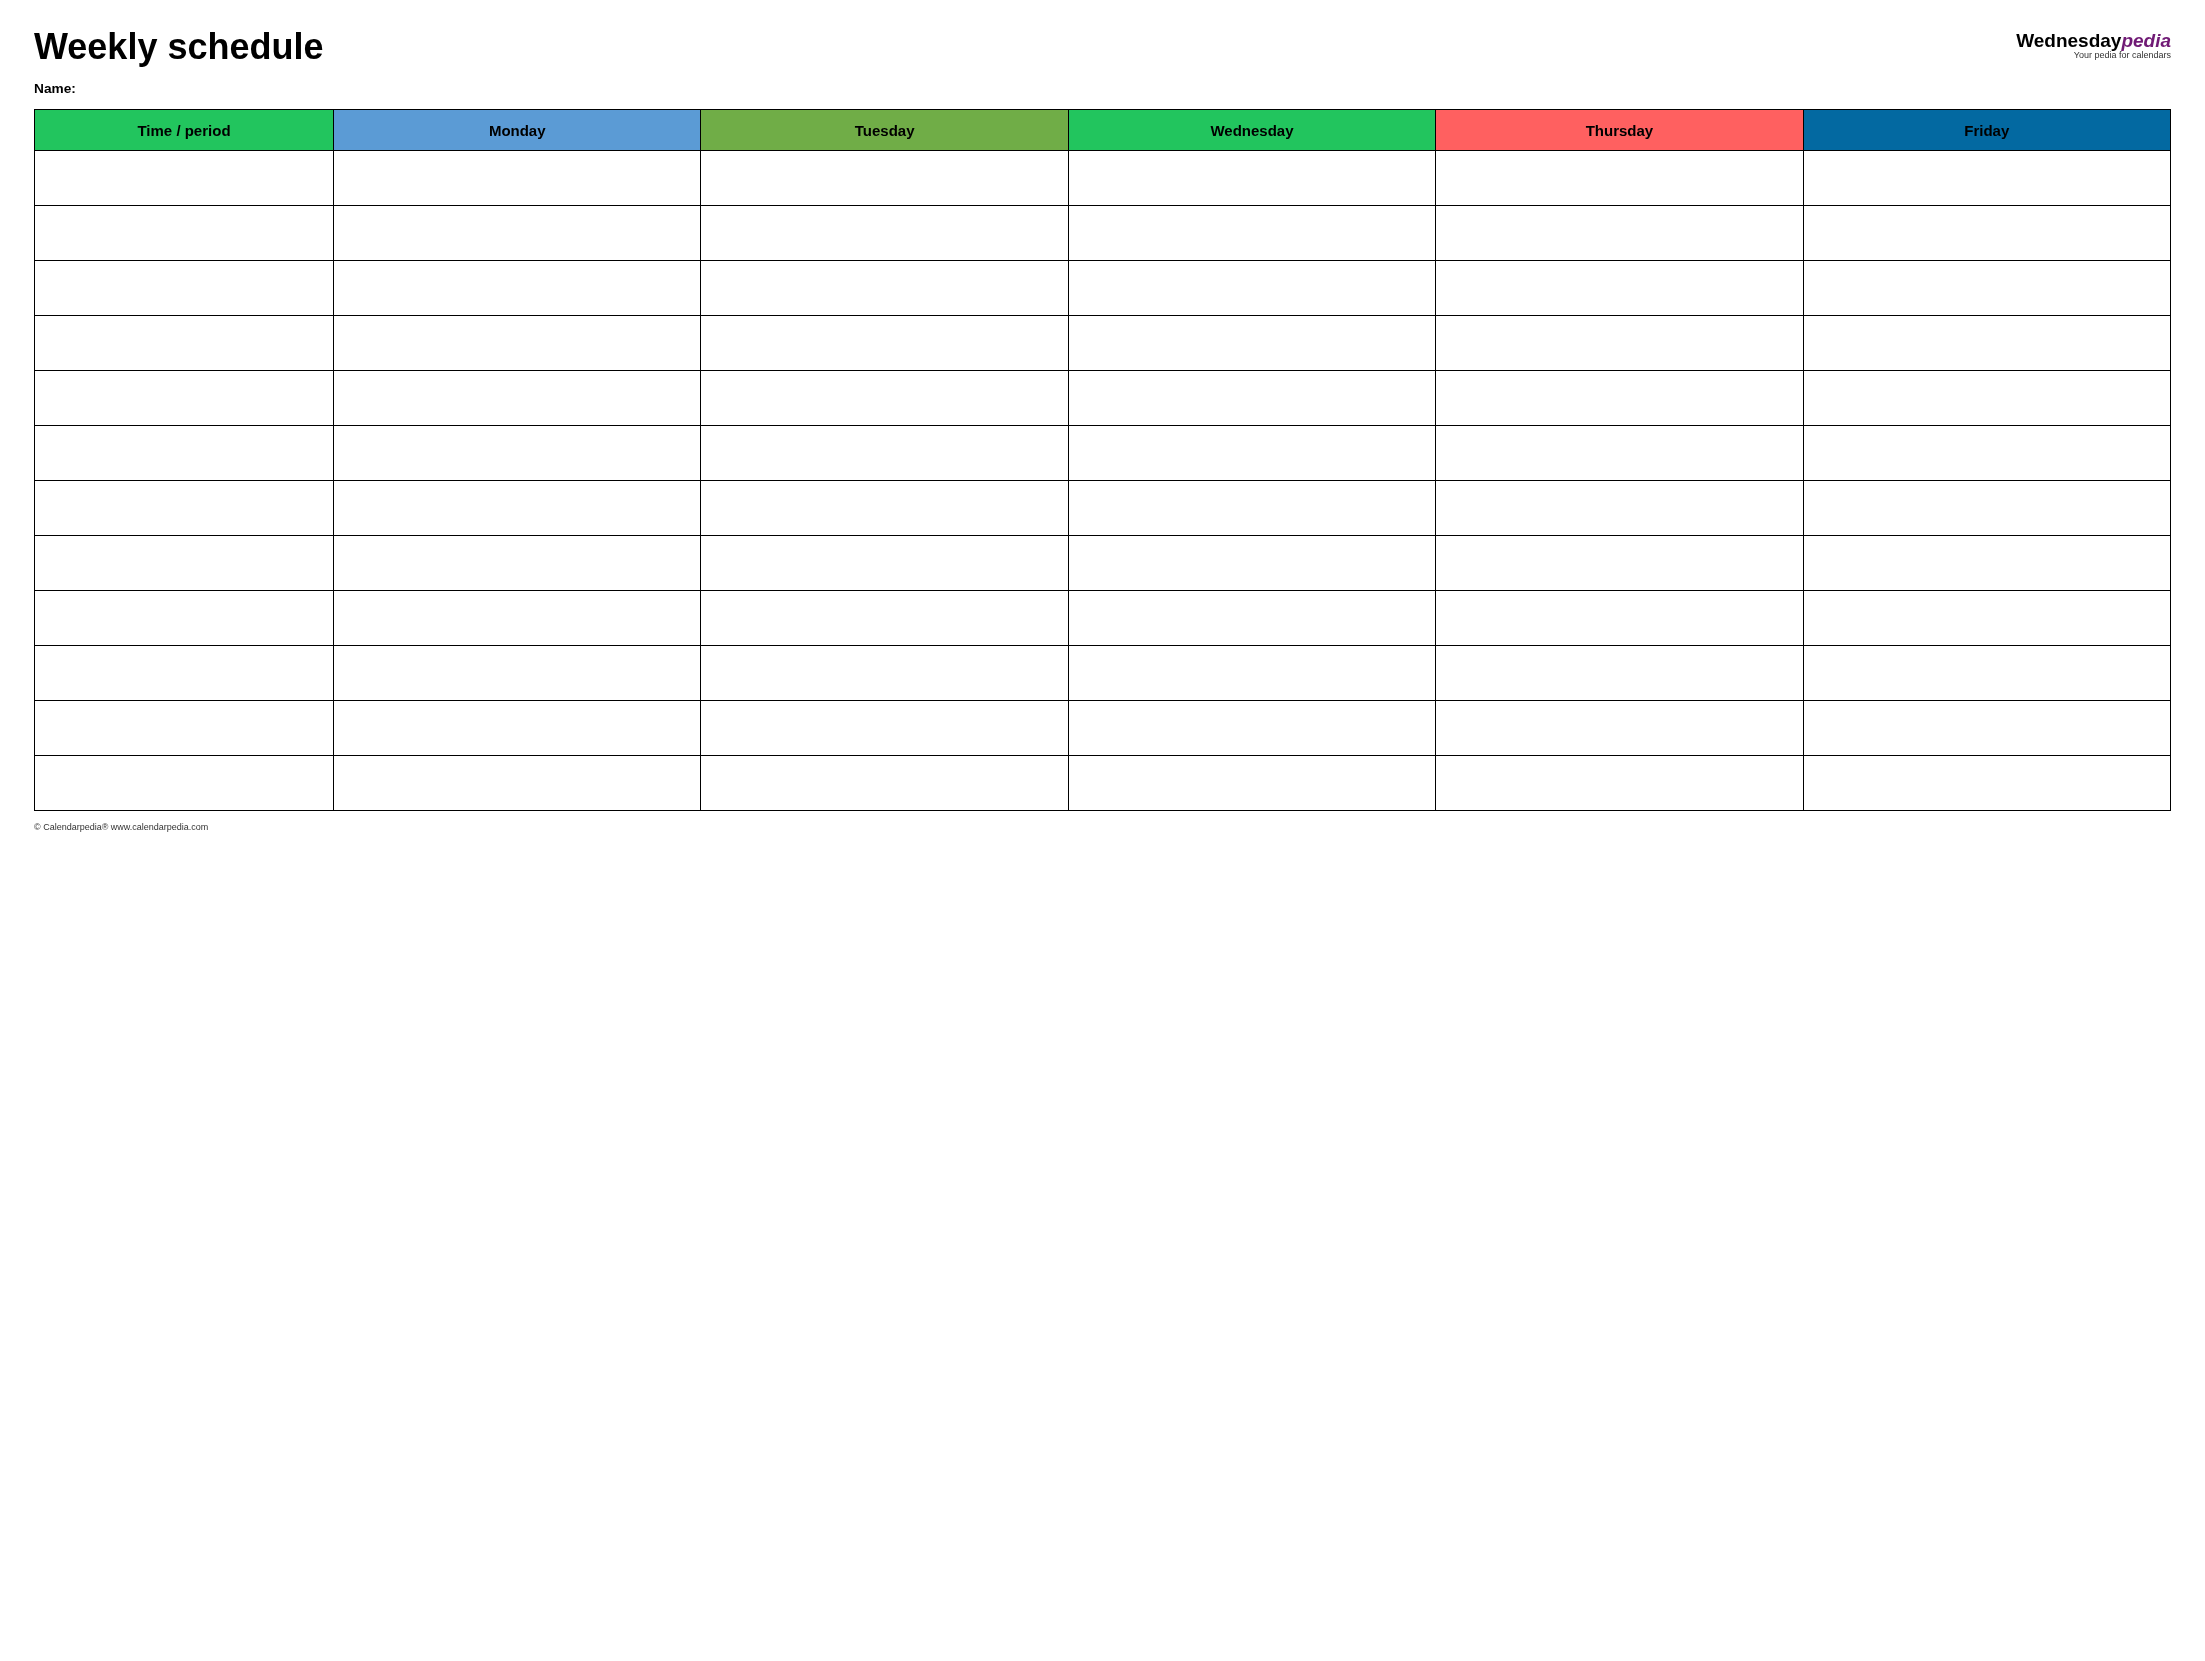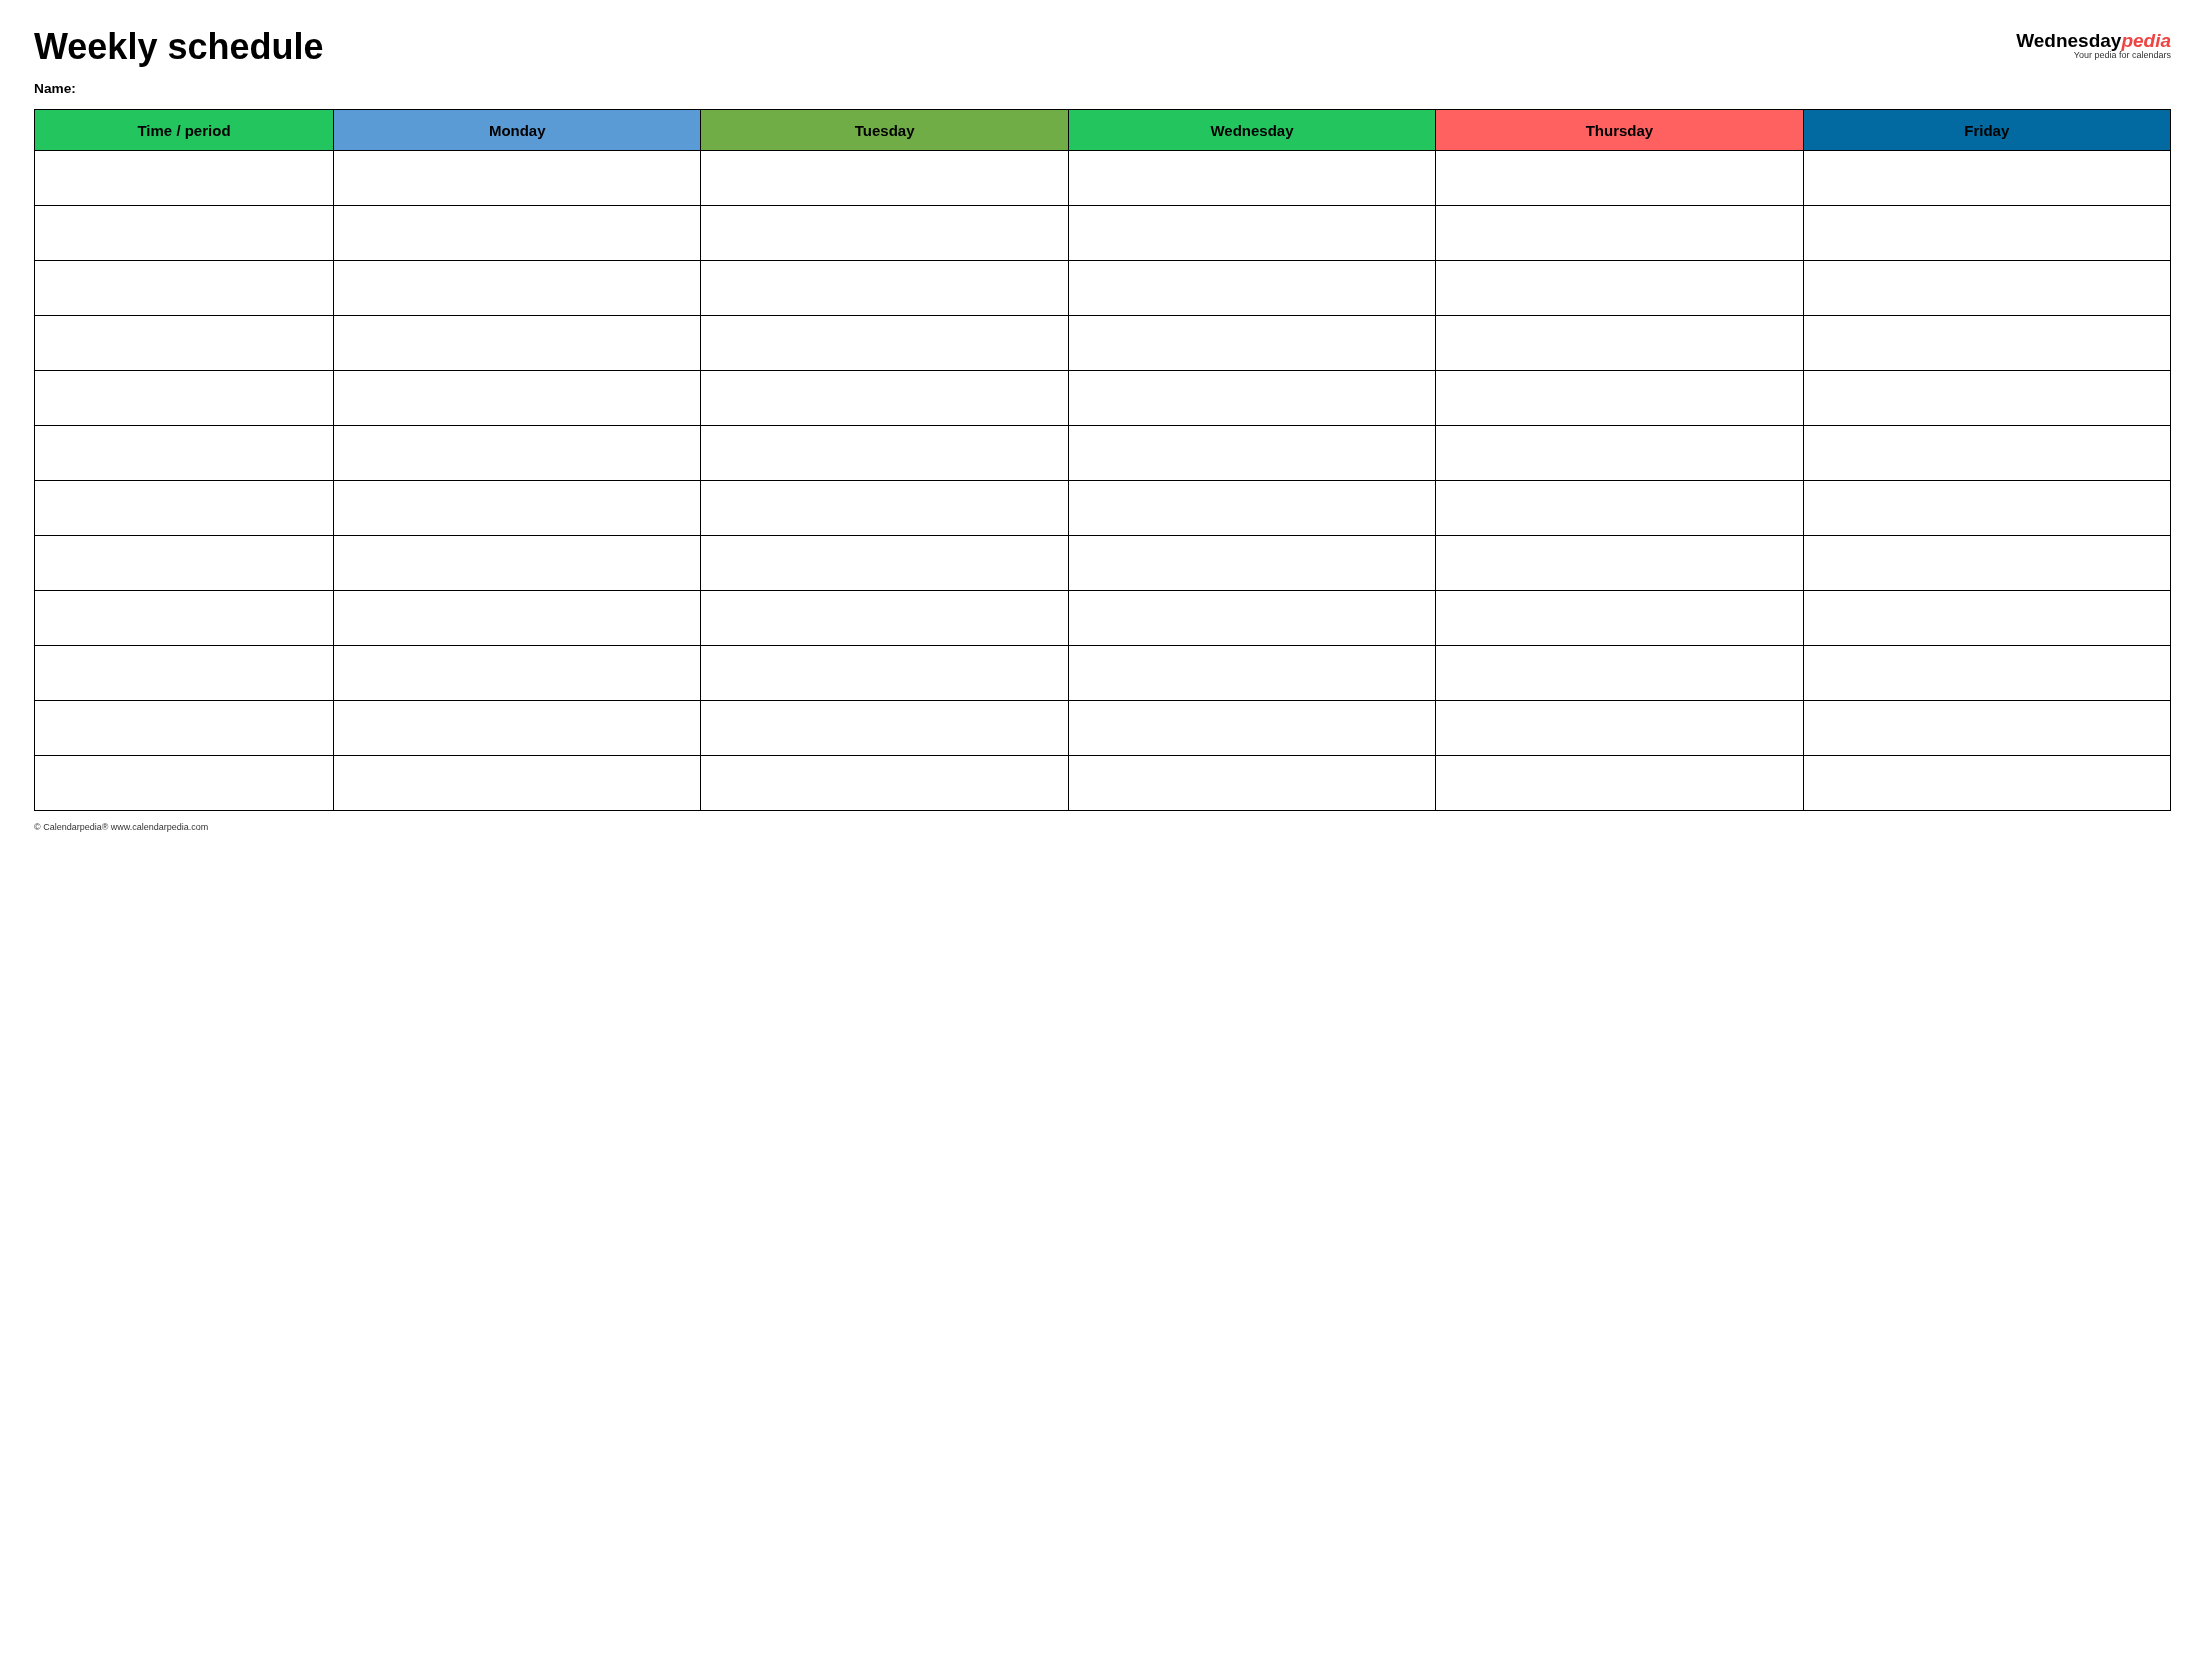--- a/index.html
+++ b/index.html
@@ -36,21 +36,21 @@
     }
 
     .logo-text {
       font-size: 19px;
       font-weight: normal;
       color: #000000;
       line-height: 1;
     }
 
     .logo-text span.red {
-      color: #ef4444;
+      color: #701a75;
       font-style: italic;
       font-weight: bold;
     }
 
     .logo-text span.black-bold {
       font-weight: bold;
     }
 
     .logo-tagline {
       font-size: 9px;

